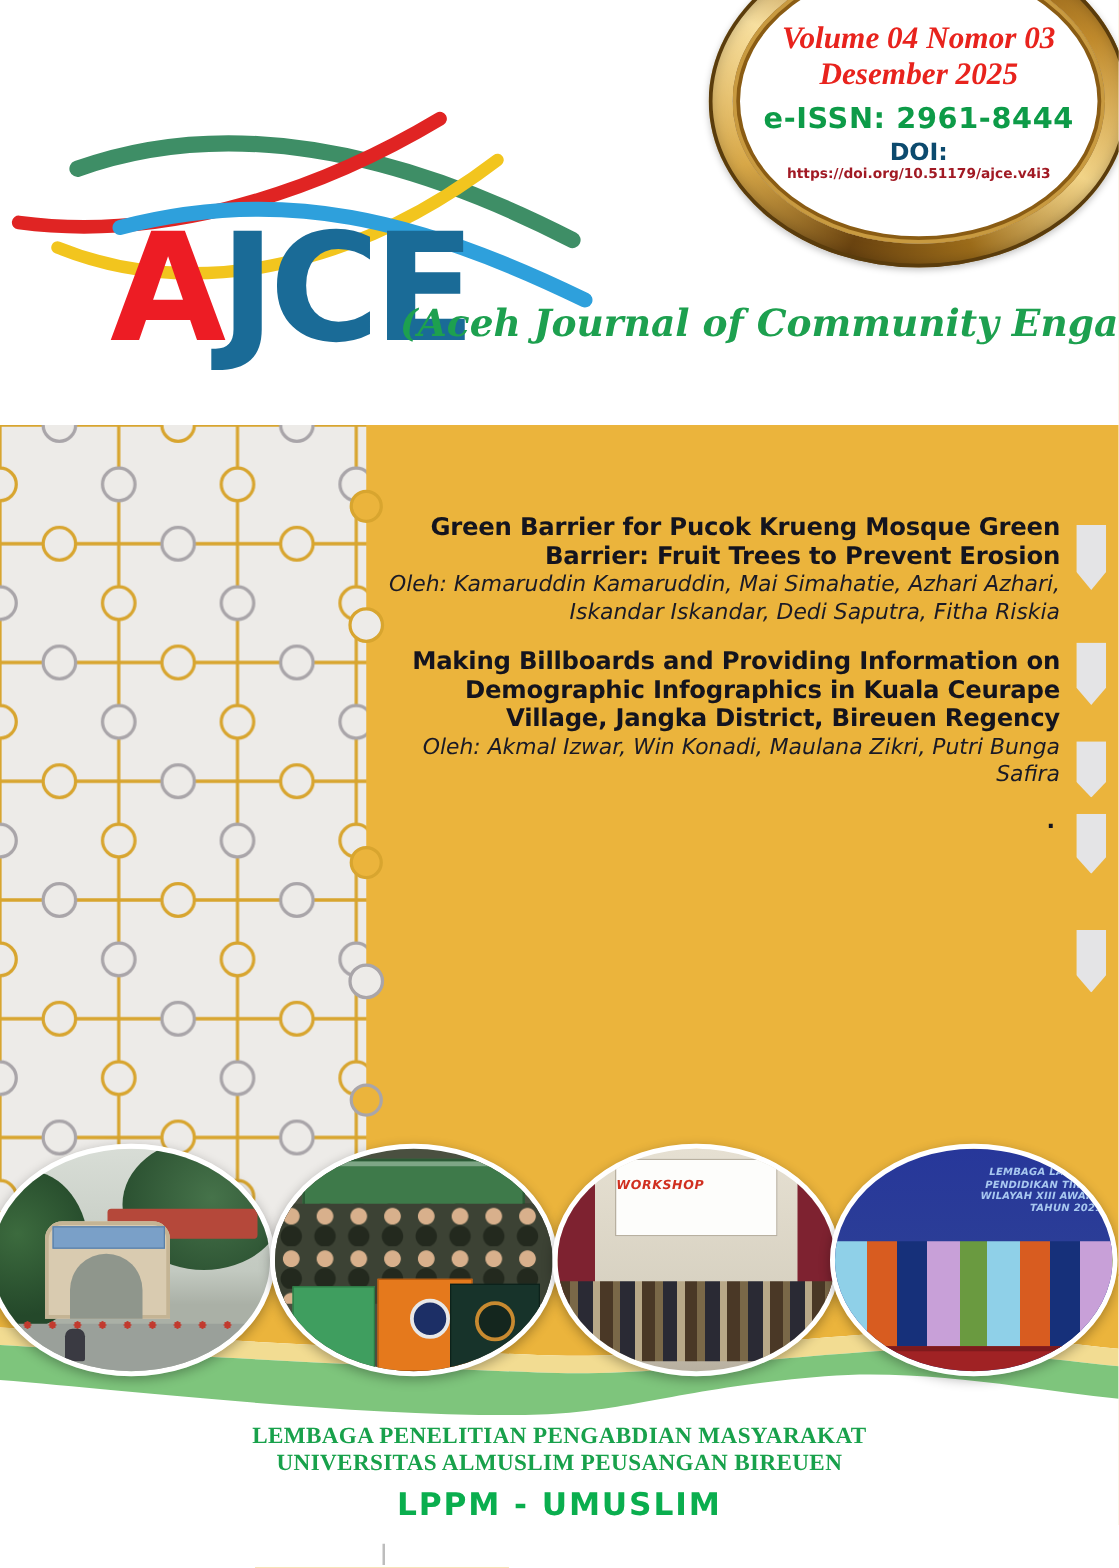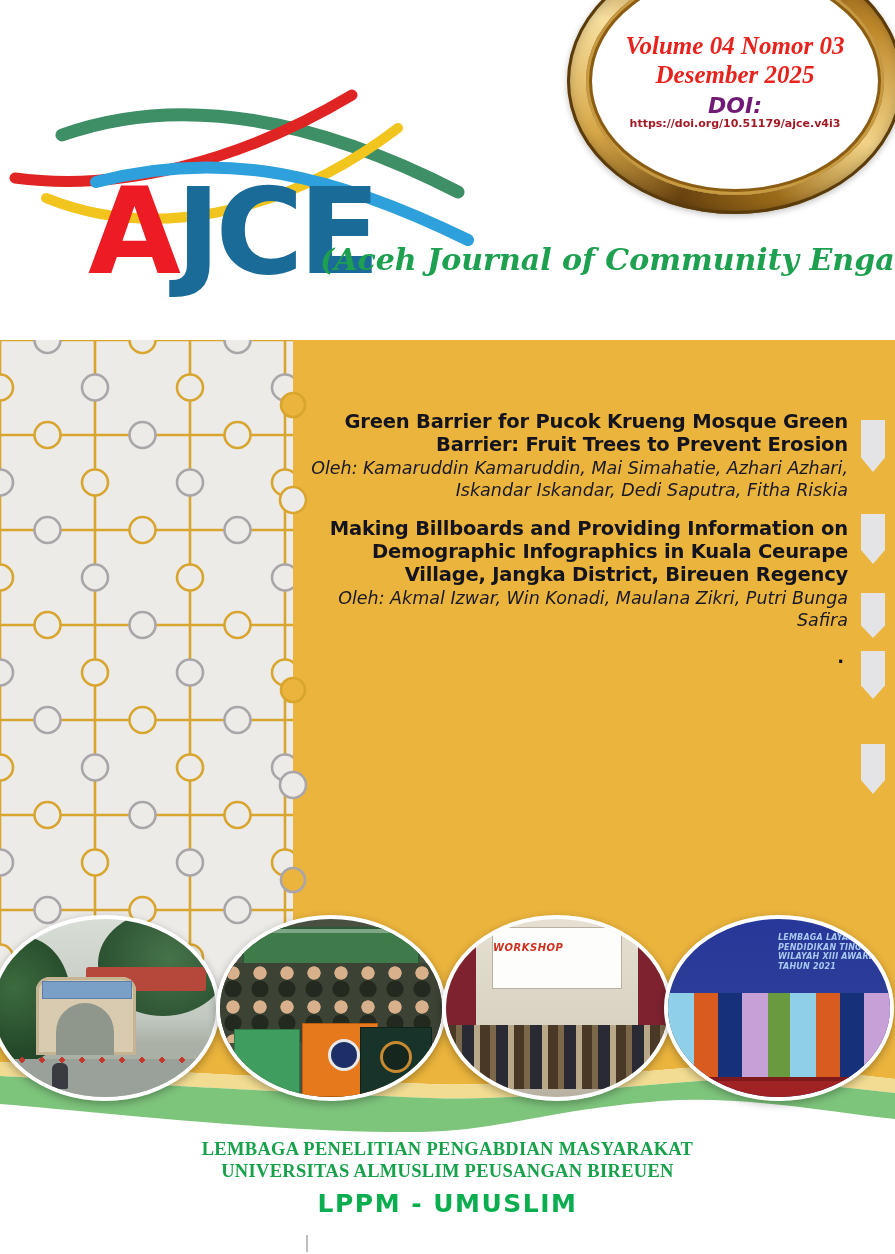--- a/index.html
+++ b/index.html
@@ -19,21 +19,21 @@
   
   .gold-frame{position:absolute;left:567px;top:-52px;width:336px;height:266px;border-radius:50%;
         background:conic-gradient(from 25deg,#7a4e10,#c08a2c,#f2d488,#9c6c1a,#6b4410,#d8a848,#f8e0a0,#8a5a14,#7a4e10);
         box-shadow:inset 0 0 0 3px #5a3c0c, inset 0 0 14px rgba(0,0,0,.35), 0 2px 6px rgba(0,0,0,.25);}
   .gold-frame-inner{position:absolute;inset:19px;border-radius:50%;background:#fff;
         box-shadow:inset 0 0 0 3px #c89a40, inset 0 0 0 6px #8a5c14, inset 0 0 6px rgba(0,0,0,.25);
         display:flex;flex-direction:column;align-items:center;justify-content:center;text-align:center;}
   .vol-line{font-family:Liberation Serif, serif;font-style:italic;font-weight:800;
         font-size:25px;line-height:1.18;color:#E8231D;}
   .eissn{margin-top:7px;font-size:23px;font-weight:800;color:#0D9B48;letter-spacing:.5px;}
-  .doi-label{margin-top:5px;font-size:22px;font-weight:800;color:#701a75;line-height:1;font-style:italic;}
+  .doi-label{margin-top:5px;font-size:19px;font-weight:800;color:#0c4a6e;line-height:1;}
   .doi-url{font-size:11px;font-weight:800;color:#A11A24;line-height:1.3;}
 
   
   .cover-yellow{position:absolute;left:0;top:340px;width:895px;height:681px;background:#EBB43C;}
   .puzzle{position:absolute;left:0;top:340px;}
   .wave{position:absolute;left:0;top:1019px;width:895px;height:135px;}
 
   
   .articles{position:absolute;left:290px;top:410px;width:558px;text-align:right;color:#14141E;}
   .article{margin-bottom:15px;}
@@ -118,20 +118,21 @@
     <path d="M96,112 C225,78 335,105 468,170" fill="none" stroke="#2EA0DC" stroke-width="12" stroke-linecap="round"></path>
   </svg>
 
   <div class="logo-acronym"><span class="logo-a">A</span><span class="logo-jce">JCE</span></div>
   <div class="logo-subtitle">(Aceh Journal of Community Engagement)</div>
 
   <div class="gold-frame">
     <div class="gold-frame-inner">
       <div class="vol-line">Volume 04 Nomor 03</div>
       <div class="vol-line">Desember 2025</div>
+      <div class="eissn">e-ISSN: 2961-8444</div>
       <div class="doi-label">DOI:</div>
       <div class="doi-url">https://doi.org/10.51179/ajce.v4i3</div>
     </div>
   </div>
 
   <div class="cover-yellow"></div>
 
   <svg class="puzzle" width="310" height="690">
     <defs>
       <pattern id="pz" width="190" height="190" patternUnits="userSpaceOnUse">
@@ -215,21 +216,21 @@
     <i class="p2-emb-d"></i>
   </div>
 
   <div class="oval p3" style="left:442px;">
     <i class="p3-curtain-l"></i>
     <i class="p3-curtain-r"></i>
     <i class="p3-banner"><span class="p3-banner-text">WORKSHOP</span></i>
     <i class="p3-crowd"></i>
   </div>
 
-  <div class="oval p4" style="left:664px;">
+  <div class="oval p4" style="left:664px;text-align:right;">
     <i class="p4-text">LEMBAGA LAYANAN PENDIDIKAN TINGGI WILAYAH XIII AWARD TAHUN 2021</i>
     <i class="p4-people"></i>
     <i class="p4-carpet"></i>
   </div>
 
   <div class="footer">
     <div class="footer-line">LEMBAGA PENELITIAN PENGABDIAN MASYARAKAT</div>
     <div class="footer-line">UNIVERSITAS ALMUSLIM PEUSANGAN BIREUEN</div>
     <div class="footer-lppm">LPPM - UMUSLIM</div>
   </div>

